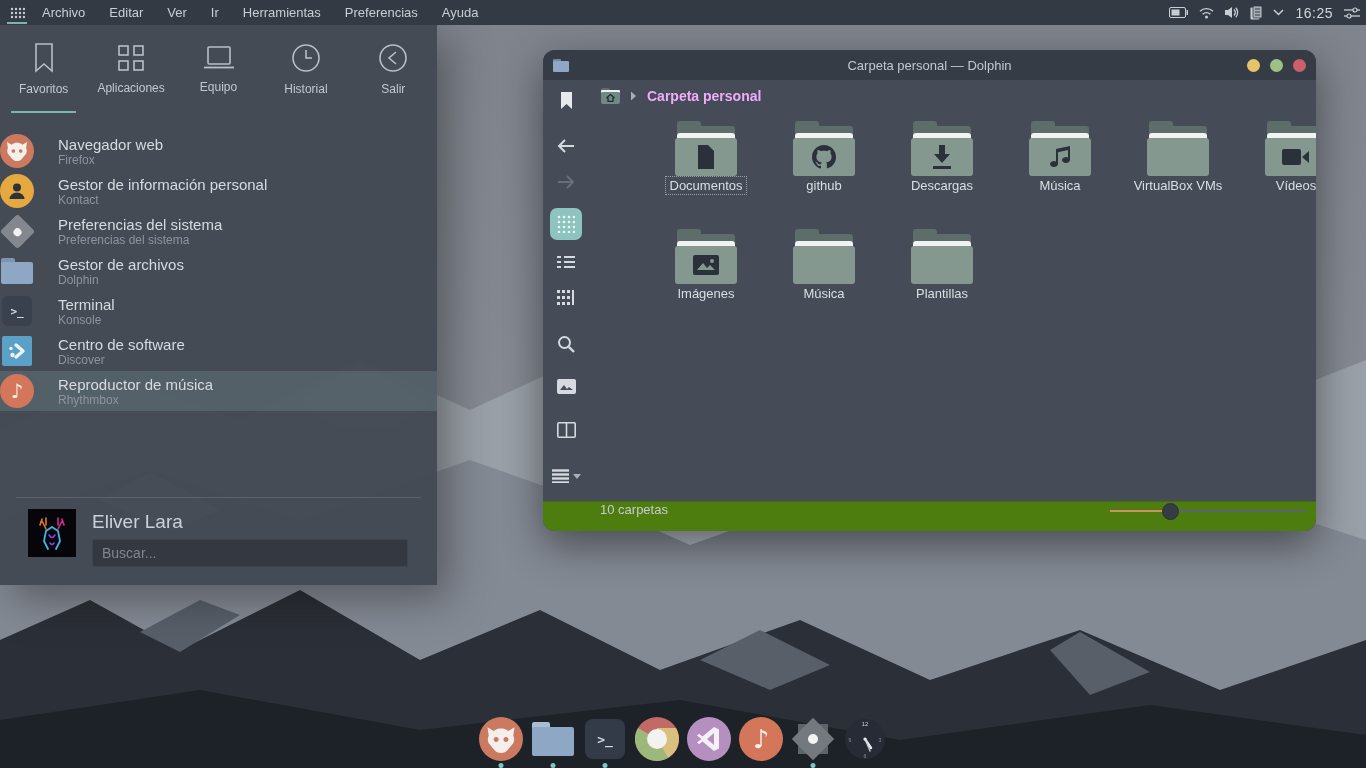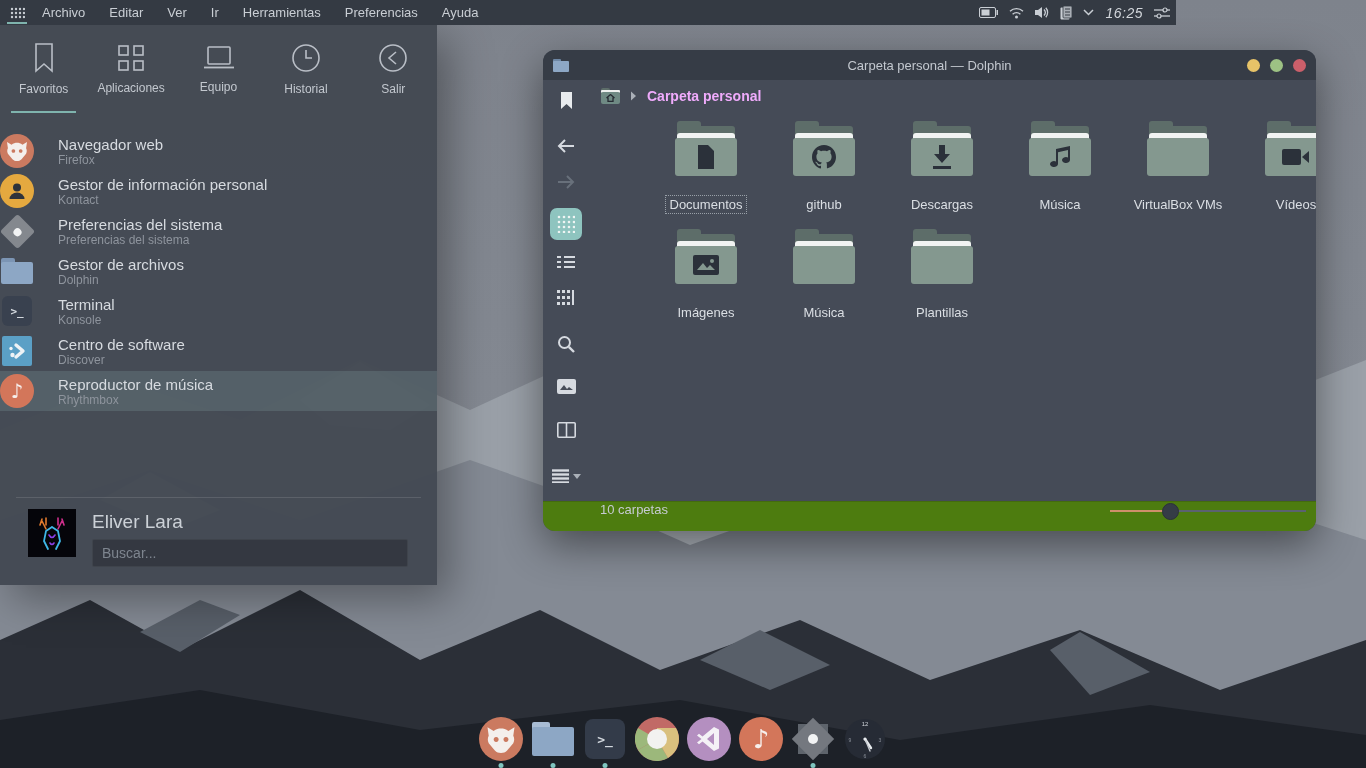--- a/index.html
+++ b/index.html
@@ -4,30 +4,30 @@
 <style>
   * { margin:0; padding:0; box-sizing:border-box; }
   html,body { width:1366px; height:768px; overflow:hidden;
     font-family:"Liberation Sans", sans-serif; background:#82868f; }
   .abs { position:absolute; }
 
   
   #wallpaper { left:0; top:0; width:1366px; height:768px; }
 
   
-  #topbar { left:0; top:0; width:1176px; height:25px; background:#343a43;
+  #topbar { left:0; top:0; width:1366px; height:25px; background:#343a43;
     display:flex; align-items:center; color:#c9ced4; font-size:13px; z-index:50; }
   #launcher-btn { width:34px; height:25px; display:flex; align-items:center; justify-content:center;
     position:relative; cursor:pointer; }
   #launcher-btn .under { position:absolute; bottom:1px; left:7px; width:20px; height:2px; background:#7fb4ae; }
   #menus { display:flex; gap:24px; margin-left:8px; }
   #menus span { cursor:default; }
   #tray { margin-left:auto; display:flex; align-items:center; gap:11px; padding-right:6px; }
   #tray svg { display:block; }
-  #clock-text { font-size:14px; color:#d2d6db; letter-spacing:.5px;font-style:italic; }
+  #clock-text { font-size:14px; color:#d2d6db; letter-spacing:.5px; }
 
   
   #launcher { left:0; top:25px; width:437px; height:560px;
     background:rgba(67,73,83,.97); z-index:40;
     box-shadow: 12px 14px 40px rgba(0,0,0,.35); color:#ccd1d7; }
   #tabs { display:flex; height:88px; }
   .tab { flex:1; display:flex; flex-direction:column; align-items:center; justify-content:center;
     gap:9px; font-size:12px; color:#c3c8cf; position:relative; cursor:pointer; }
   .tab.active::after { content:""; position:absolute; bottom:0; left:11px; right:11px; height:2px; background:#7fb4ae; }
   .applist { margin-top:18px; }
@@ -54,21 +54,21 @@
   .winbtn { width:13px; height:13px; border-radius:50%; margin-left:10px; cursor:pointer; }
   #tb-right { margin-left:auto; display:flex; }
   #crumbbar { position:absolute; left:46px; top:30px; right:0; height:32px; display:flex; align-items:center; gap:10px; padding-left:12px; }
   #crumb-text { font-size:14px; font-weight:bold; color:#f0abfc; }
   #sidebar { position:absolute; left:0; top:30px; width:46px; bottom:30px; display:flex; flex-direction:column; align-items:center; }
   .side-btn { width:32px; height:32px; display:flex; align-items:center; justify-content:center; cursor:pointer; }
   .side-btn.active { background:#8ec4bf; border-radius:7px; }
   #view { position:absolute; left:46px; top:62px; right:0; bottom:30px; }
   #grid { position:absolute; left:58px; top:8px; width:712px; display:flex; flex-wrap:wrap; }
   .cell { width:118px; height:108px; display:flex; flex-direction:column; align-items:center; cursor:pointer; }
-  .cell .lbl { margin-top:20px; font-size:13px; color:#dbdfe4; padding:1px 4px; white-space:nowrap; }
+  .cell .lbl { margin-top:1px; font-size:13px; color:#dbdfe4; padding:1px 4px; white-space:nowrap; }
   .cell.selected .lbl { outline:1px dotted #98a0a8; }
   
   .folder { position:relative; width:64px; height:50px; margin-top:6px; }
   .folder .back { position:absolute; left:3px; top:0; width:58px; height:22px; background:#5d6d69; border-radius:3px; }
   .folder .back::before { content:""; position:absolute; left:0; top:-0px; width:24px; height:8px; background:#5d6d69; border-radius:3px 3px 0 0; top:-5px; }
   .folder .strip { position:absolute; left:3px; top:7px; width:58px; height:8px; background:#f1f3f2; border-radius:3px; }
   .folder .front { position:absolute; left:1px; top:12px; width:62px; height:38px; background:#84988f; border-radius:3px;
     display:flex; align-items:center; justify-content:center; }
   .glyph-note { font-family:"DejaVu Sans", sans-serif; font-size:24px; color:#2b313a; line-height:1; }
   

